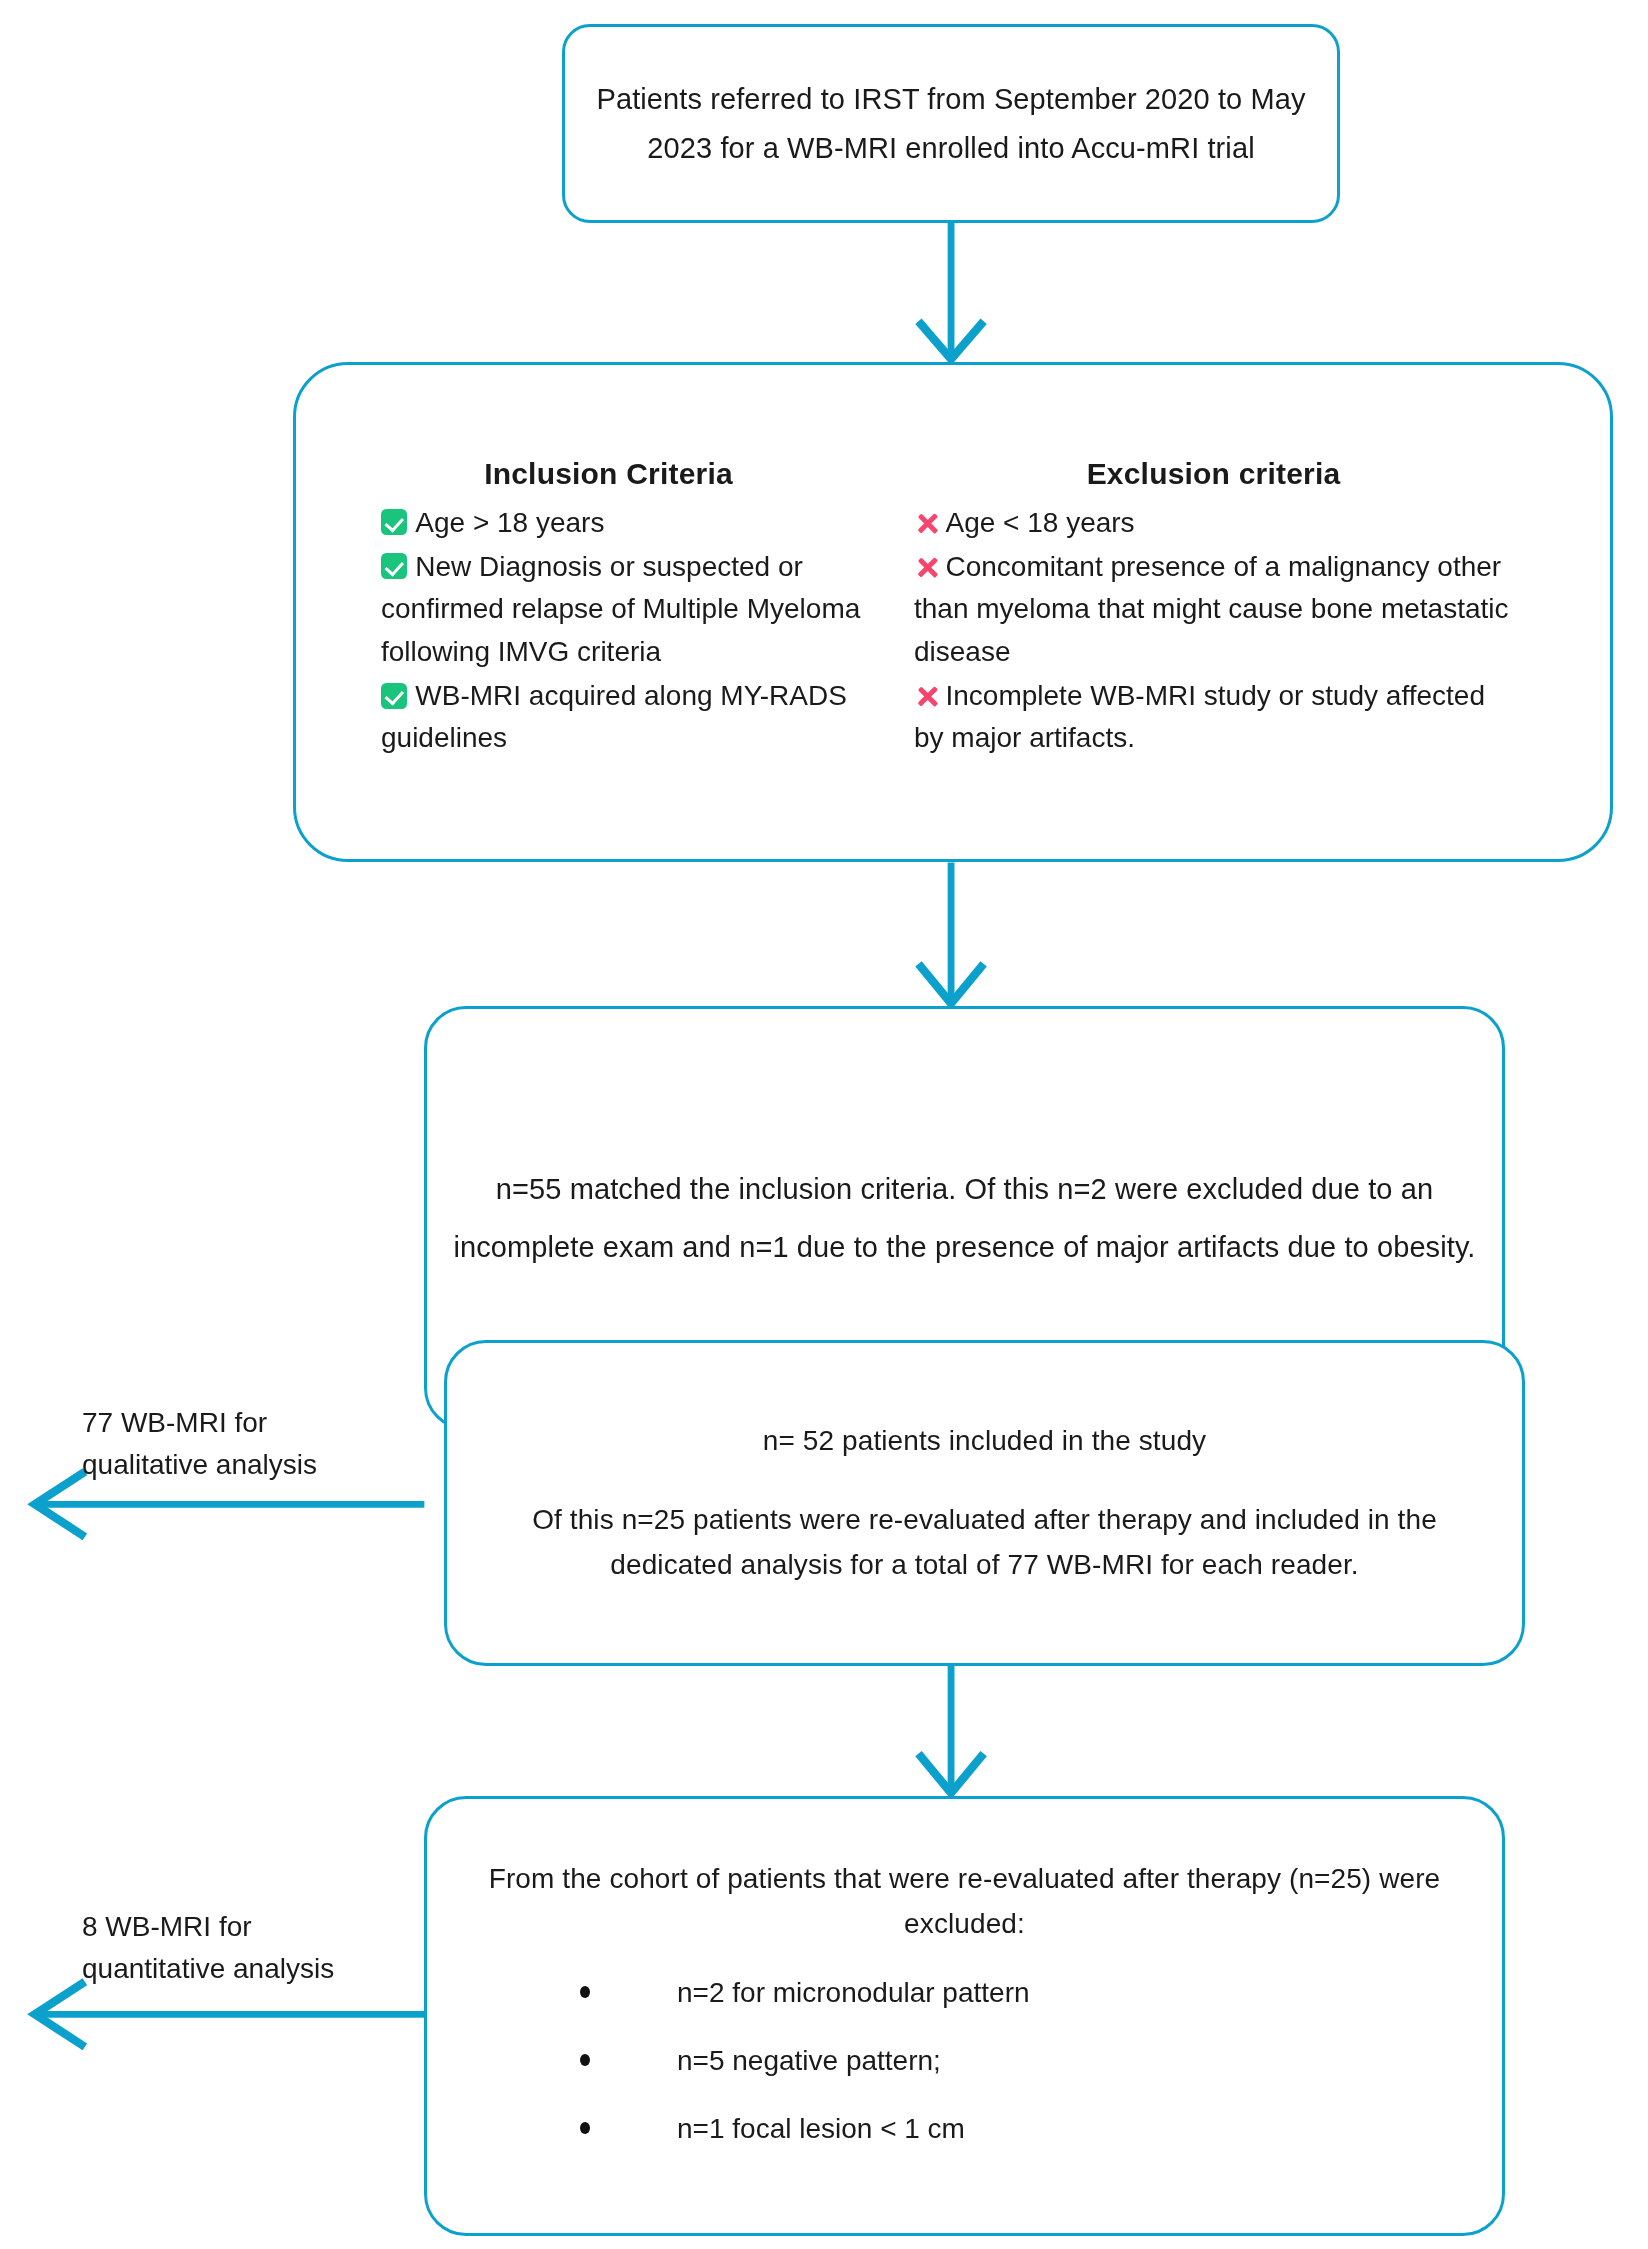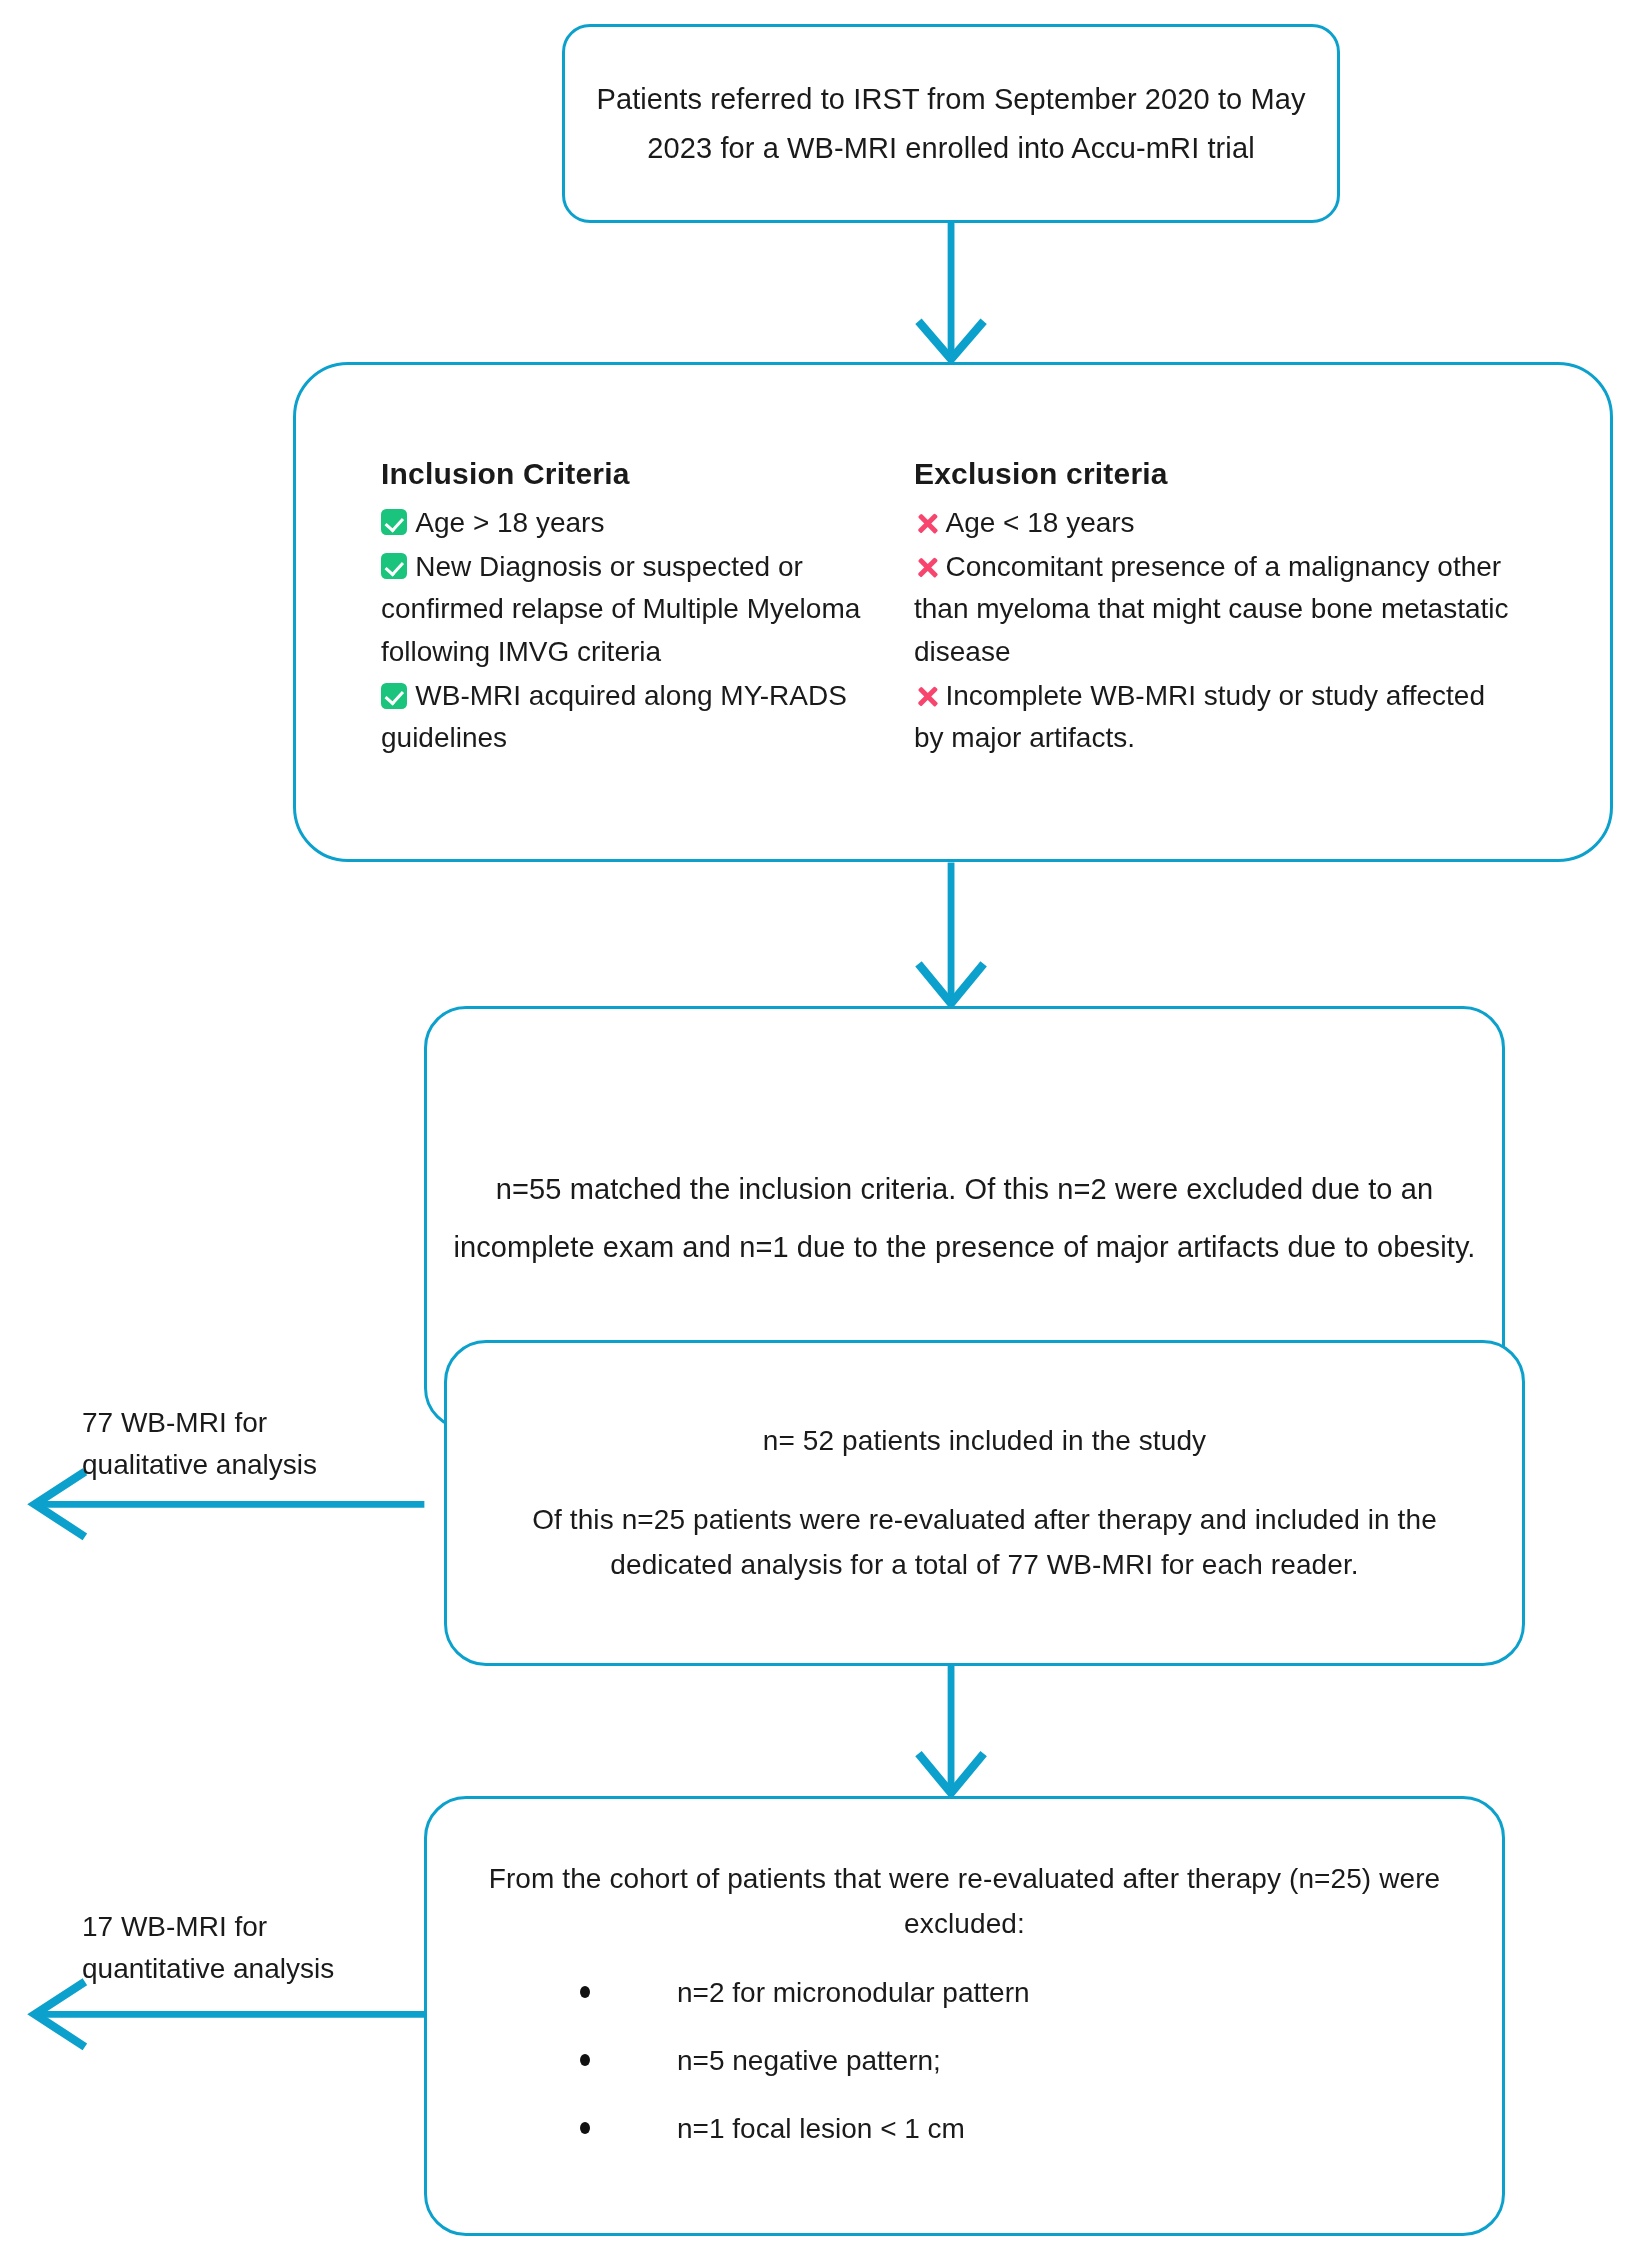--- a/index.html
+++ b/index.html
@@ -46,21 +46,21 @@
     gap:33px;
     align-items:flex-start;
     margin-top:-6px;
   }
   .crit-col{flex:0 0 auto;}
   .crit-col.inc{width:500px;}
   .crit-col.exc{width:599px;}
   .crit-title{
     font-weight:bold;
     font-size:30px;
-    text-align:left;
+    text-align:center;
     margin-bottom:11px;
     letter-spacing:0.2px;
   }
   .crit-col.inc .crit-title{padding-right:45px;}
   .crit-item{
     font-size:28px;
     line-height:1.52;
     margin-bottom:1.5px;
     position:relative;
   }
@@ -220,17 +220,17 @@
     <div class="ctext">From the cohort of patients that were re-evaluated after therapy (n=25) were excluded:</div>
     <ul class="blist">
       <li>n=2 for micronodular pattern</li>
       <li> n=5 negative pattern;</li>
       <li>n=1 focal lesion &lt; 1 cm</li>
     </ul>
   </div>
 
   <div class="side-label sl1">77 WB-MRI for
 qualitative analysis</div>
-  <div class="side-label sl2">17 WB-MRI for
+  <div class="side-label sl2">8 WB-MRI for
 quantitative analysis</div>
 
 </div>
 
 
 </body></html>

